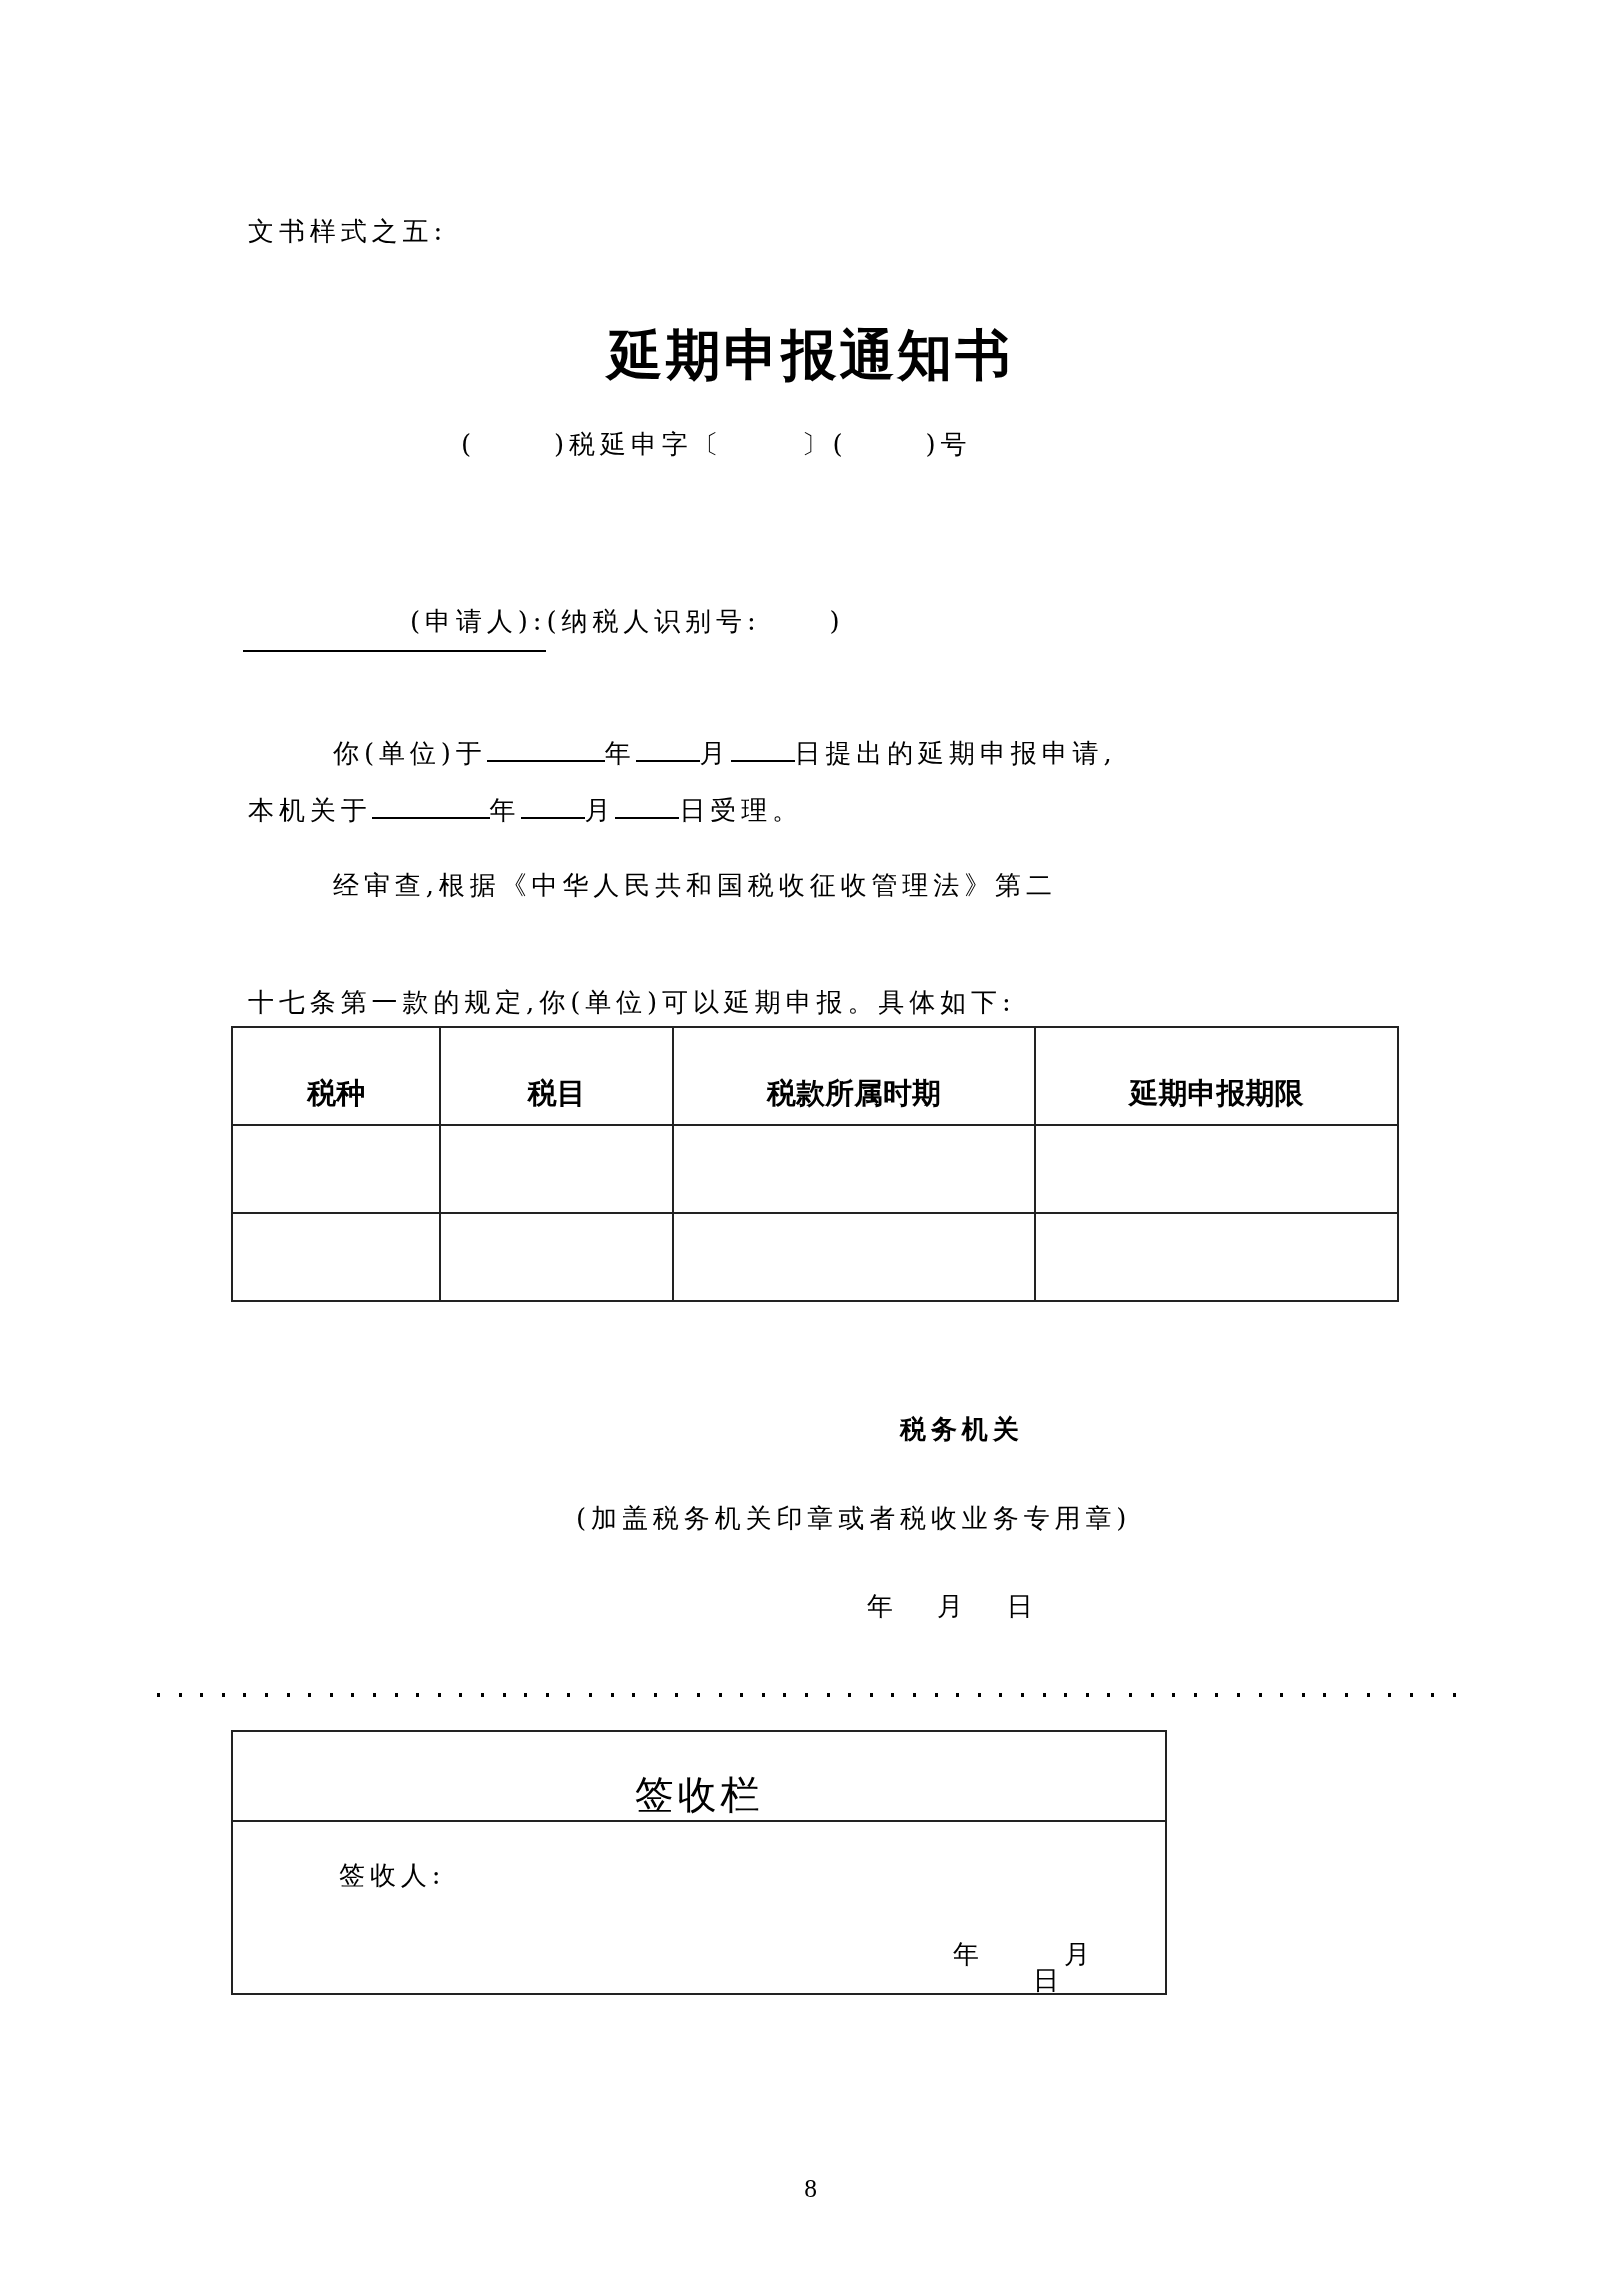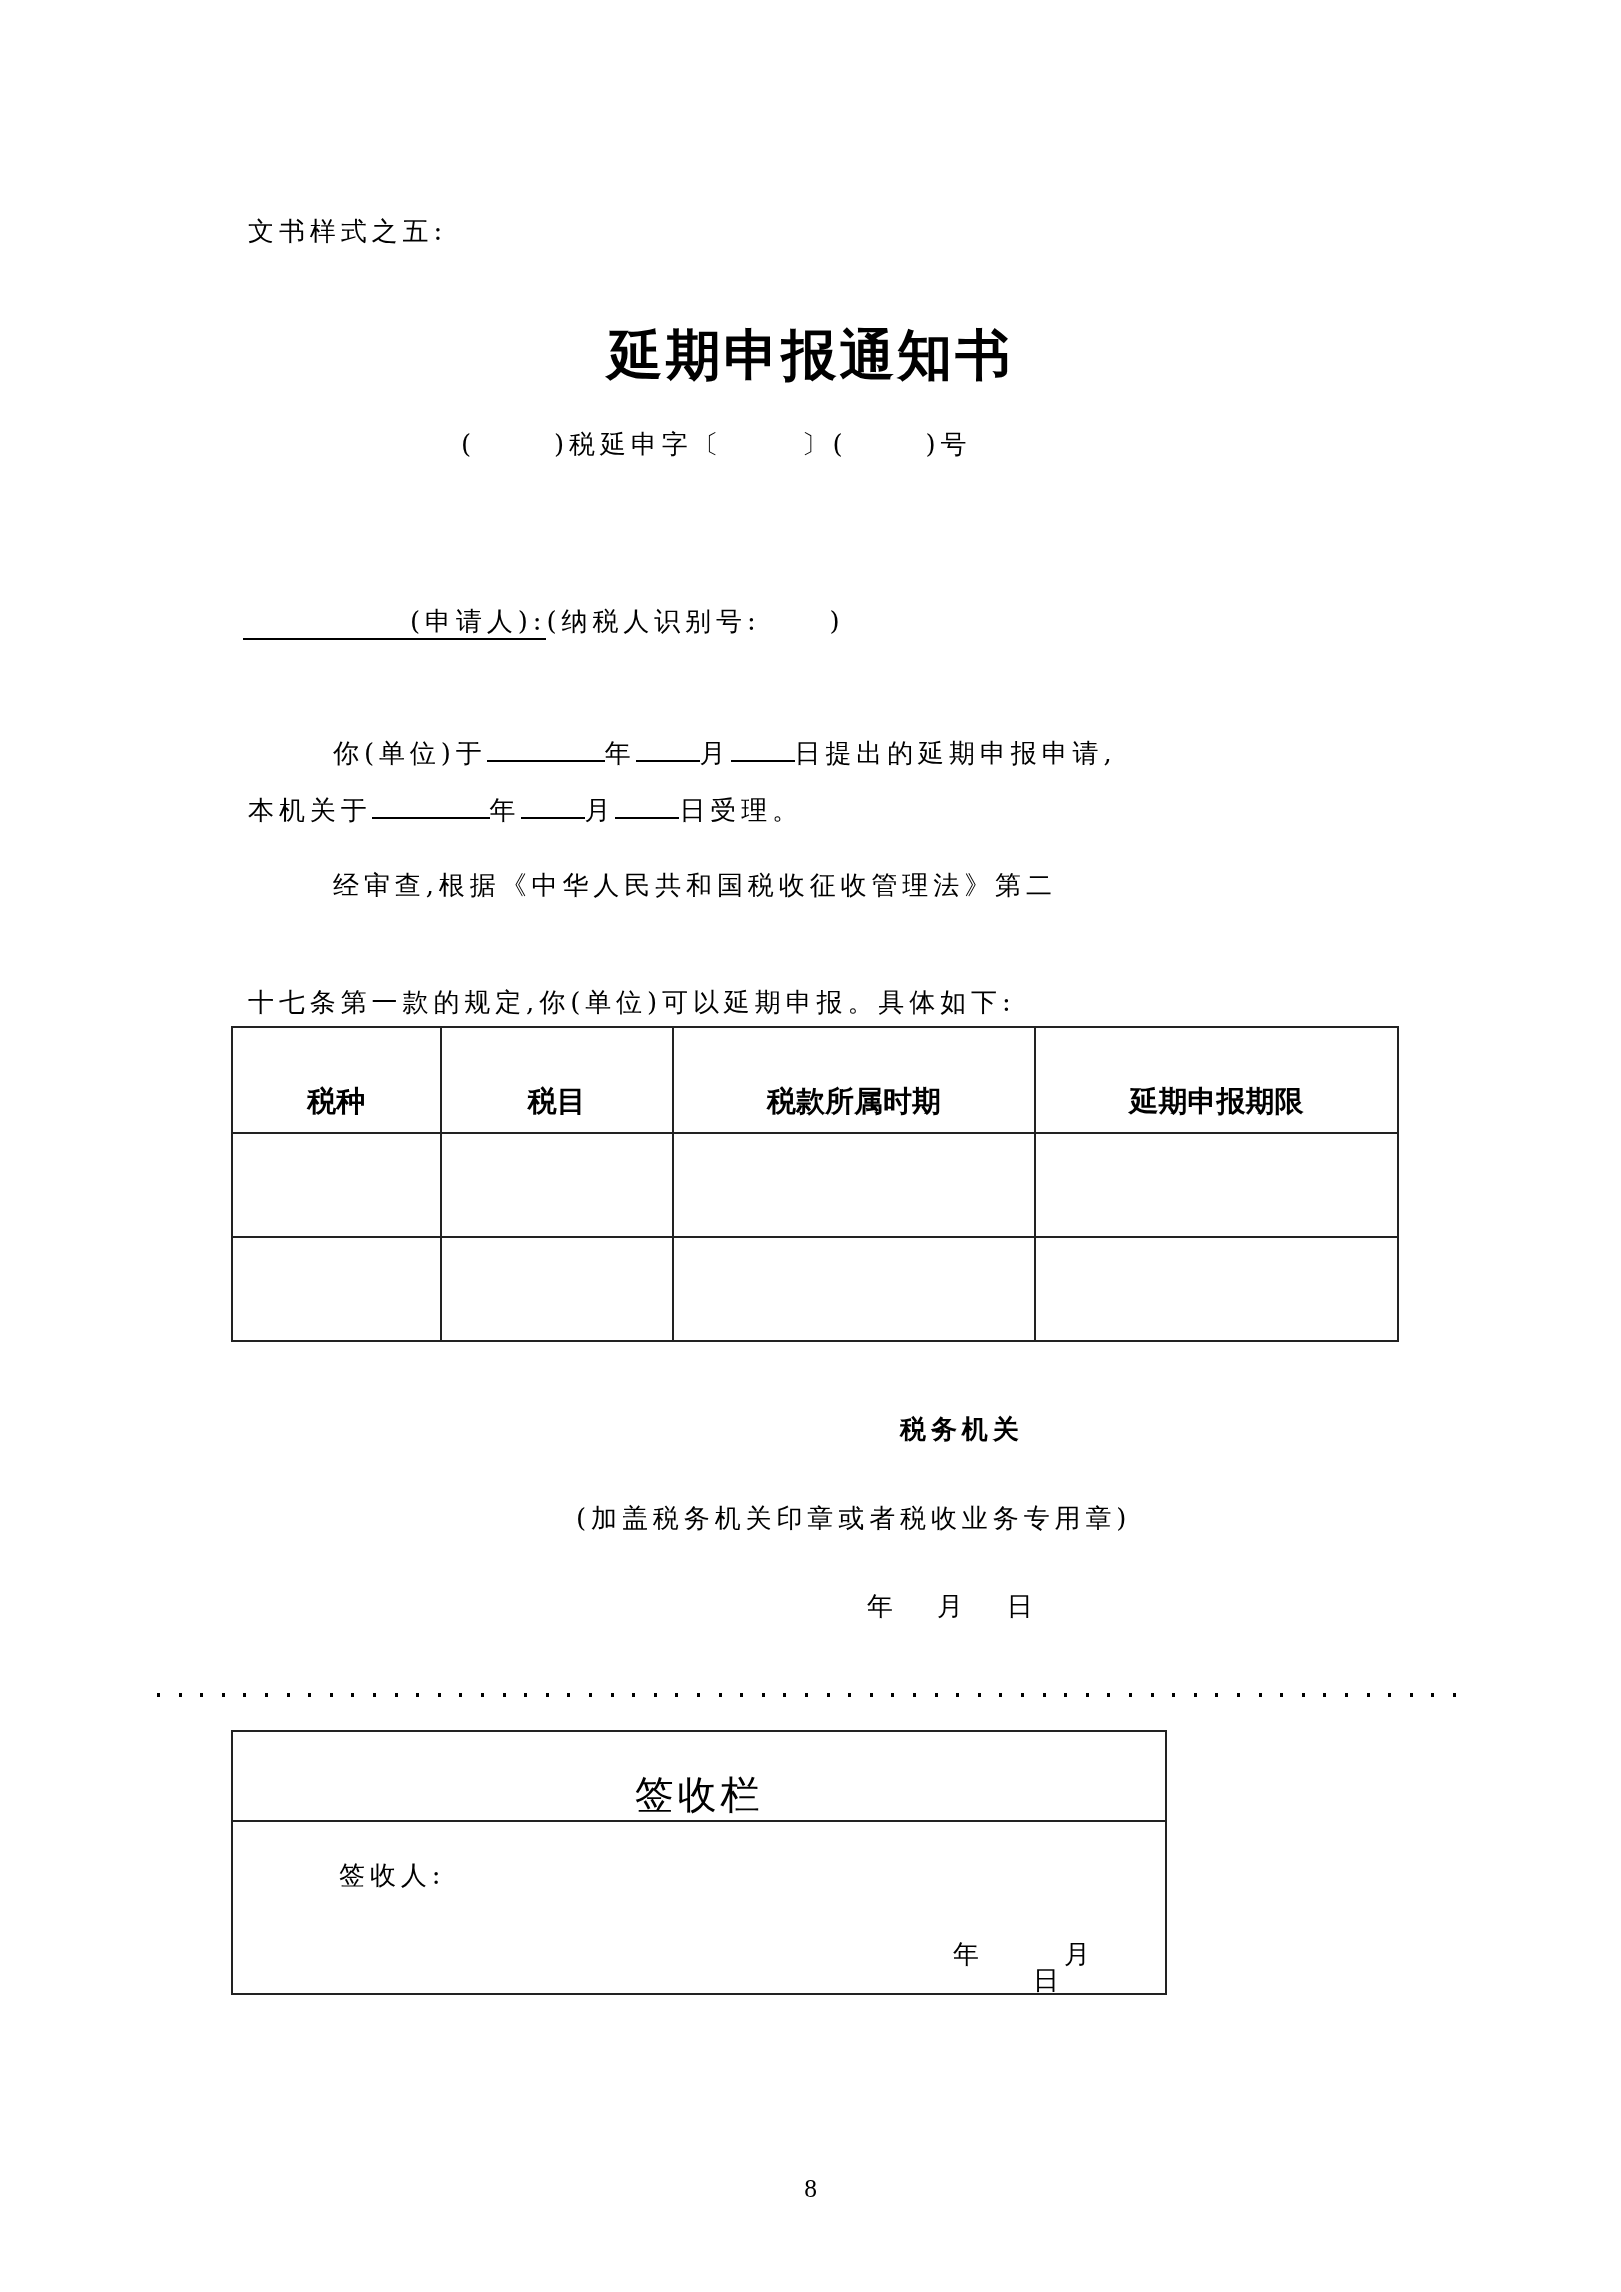--- a/index.html
+++ b/index.html
@@ -8,33 +8,33 @@
     font-family: "DejaVu Serif", "Liberation Serif", serif;
     color: #000;
   }
   .abs { position: absolute; white-space: nowrap; }
   .body-text { font-size: 26px; letter-spacing: 4.9px; line-height: 1; }
   .doc-label { left: 248px; top: 218px; }
   .doc-title { left: 0; width: 1621px; top: 319px; text-align: center; font-size: 55px; font-weight: bold; letter-spacing: 2.9px; }
   .doc-number { left: 461px; top: 431px; }
   .doc-number .gap { display: inline-block; }
   .applicant { left: 243px; top: 608px; }
-  .applicant .uline { display: inline-block; border-bottom: 2.9px solid #000; padding-bottom: 4px; }
+  .applicant .uline { display: inline-block; border-bottom: 2.9px solid #000; padding-bottom: 16px; }
   .blank { display: inline-block; border-bottom: 2.9px solid #000; height: 33px; vertical-align: baseline; }
   .para-line1 { left: 333px; top: 696px; margin-top: 31px; }
   .para-line2 { left: 248px; top: 784px; }
   .para-line3 { left: 333px; top: 872px; }
   .para-line4 { left: 248px; top: 958px; margin-top: 31px; }
 
   table.ext-table {
     position: absolute; left: 231px; top: 1026px; width: 1168px;
     border-collapse: collapse;
   }
   table.ext-table th, table.ext-table td {
-    border: 2px solid #222; padding: 8px;
+    border: 2px solid #222; padding: 0;
   }
   table.ext-table th {
     height: 86px; font-size: 29px; font-weight: bold;
     font-family: "DejaVu Sans", "Liberation Sans", sans-serif;
     vertical-align: bottom; padding-bottom: 9.8px; text-align: center;
   }
   table.ext-table td { height: 86px; }
 
   .authority { left: 0; width: 1621px; top: 1416px; }
   .authority span { position: absolute; left: 900px; font-weight: bold; }

